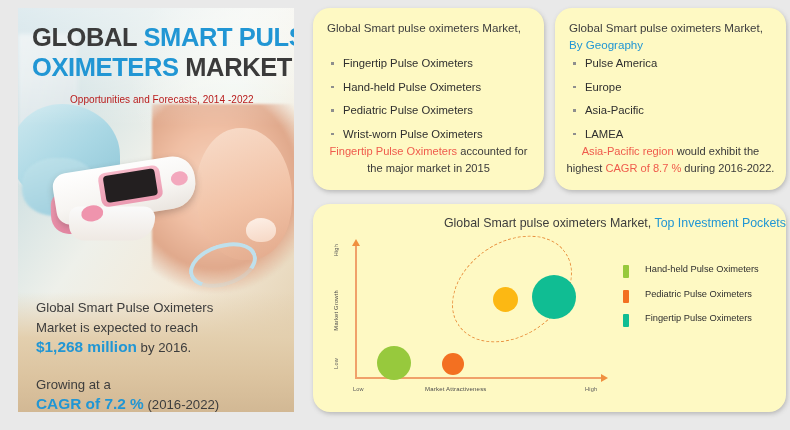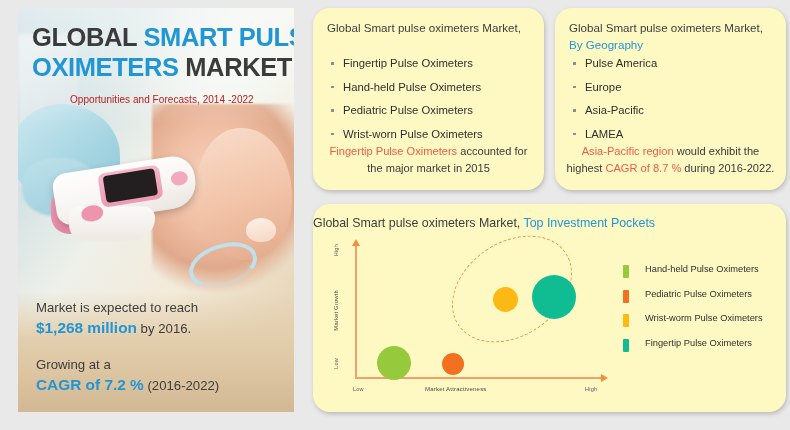--- a/index.html
+++ b/index.html
@@ -77,21 +77,21 @@
   .card-h .sub{color:#2196d4;display:block;}
   .blist{position:absolute;left:16px;top:48px;right:8px;margin:0;padding:0;list-style:none;}
   .blist li{position:relative;padding-left:14px;font-size:11.3px;color:#2f2f2f;margin-bottom:9.5px;line-height:14px;}
   .blist li:before{content:"";position:absolute;left:2px;top:6px;width:2.6px;height:2.6px;background:#8e8e8e;}
   .cfoot{position:absolute;left:10px;right:10px;bottom:14px;text-align:center;
     font-size:11.1px;color:#3a3a3a;line-height:16.5px;}
   .cfoot .em{color:#ef5b4c;}
 
   
   .card-chart{left:313px;top:204px;width:473px;height:208px;}
-  .chart-title{position:absolute;left:0;right:0;top:12px;text-align:left;
+  .chart-title{position:absolute;left:0;right:0;top:12px;text-align:right;
     font-size:12.4px;color:#3d3d3d;}
   .chart-title .hl{color:#2196d4;}
 
   .plot{position:absolute;left:16px;top:36px;width:290px;height:160px;}
   .axis-y{position:absolute;left:26px;top:4px;width:1.6px;height:134px;background:#f0a16a;}
   .axis-y:after{content:"";position:absolute;left:-3.2px;top:-5px;border-left:4.4px solid transparent;
     border-right:4.4px solid transparent;border-bottom:7px solid #f0903f;}
   .axis-x{position:absolute;left:26px;top:137px;height:1.6px;width:248px;background:#f0a16a;}
   .axis-x:after{content:"";position:absolute;right:-5px;top:-3.4px;border-top:4.4px solid transparent;
     border-bottom:4.4px solid transparent;border-left:7px solid #f0903f;}
@@ -142,20 +142,21 @@
     </div>
     <div class="hero-veil"></div>
 
     <div class="hero-title">
       <div class="l1"><span>GLOBAL </span><span class="hl">SMART PULSE</span></div>
       <div class="l2"><span class="hl">OXIMETERS</span><span> MARKET</span></div>
     </div>
     <div class="hero-sub">Opportunities and Forecasts, 2014 -2022</div>
 
     <div class="hero-stats">
+      <p>Global Smart Pulse Oximeters</p>
       <p>Market is expected to reach</p>
       <p>
         <span class="big">$1,268 million</span><span> by 2016.</span>
       </p>
       <div class="hero-gap"></div>
       <p>Growing at a</p>
       <p>
         <span class="big">CAGR of  7.2 %</span><span> (2016-2022)</span>
       </p>
     </div>
@@ -222,23 +223,19 @@
     <div class="legend">
       <div class="lg-row">
         <span class="lg-sw" style="background: rgb(151, 201, 61);"></span>
         <span class="lg-tx">Hand-held Pulse Oximeters</span>
       </div>
       <div class="lg-row">
         <span class="lg-sw" style="background: rgb(243, 112, 33);"></span>
         <span class="lg-tx">Pediatric Pulse Oximeters</span>
       </div>
       <div class="lg-row">
-        <span class="lg-sw" style="background: rgb(252, 184, 19);"></span>
-        <span class="lg-tx">Wrist-worm Pulse Oximeters</span>
-      </div>
-      <div class="lg-row">
         <span class="lg-sw" style="background: rgb(16, 189, 147);"></span>
         <span class="lg-tx">Fingertip Pulse Oximeters</span>
       </div>
     </div>
   </div>
 
 </div>
 
 </body></html>

